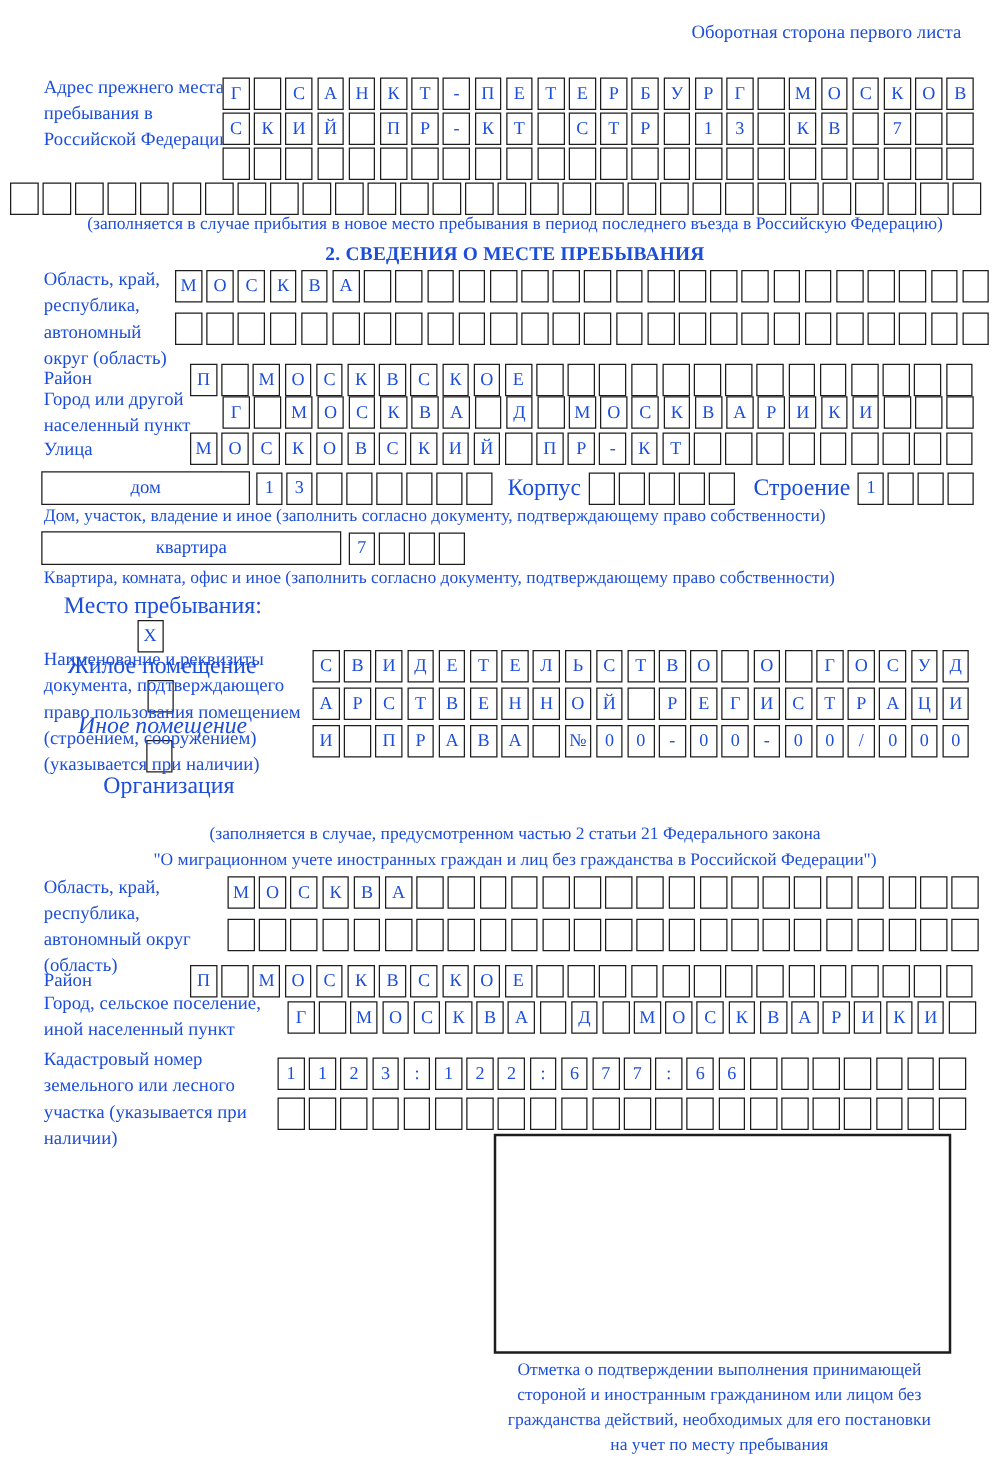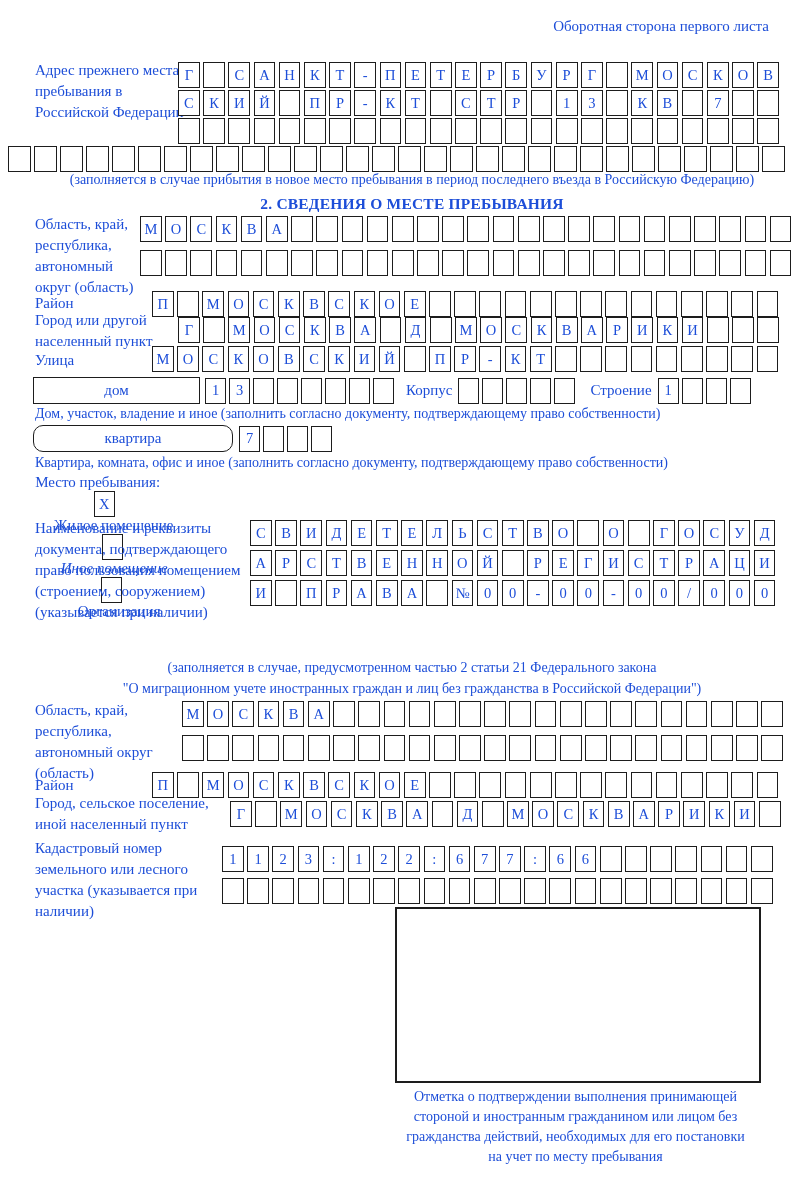--- a/index.html
+++ b/index.html
@@ -26,21 +26,21 @@
   .typebox {
     border:1.5px solid #1d1d1d; height:27px; box-sizing:border-box;
     display:flex; align-items:center; justify-content:center; font-size:15px;
     background:#fff; flex:none;
   }
   .checkbox {
     width:21px; height:26px; border:1.5px solid #1d1d1d; box-sizing:border-box;
     display:flex; align-items:center; justify-content:center; font-size:14.5px;
     background:#fff; flex:none;
   }
-  .inline-label { font-size:15px; white-space:nowrap; }
+  .inline-label { font-size:19px; white-space:nowrap; }
   .flexrow { position:absolute; display:flex; align-items:center; }
   .stampbox { position:absolute; border:2px solid #1d1d1d; background:#fff; }
   .stampcaption { font-size:14px; line-height:20px; text-align:center; }
 </style>
 </head>
 <body>
 
 <div class="page">
 
   <div class="abs caption" style="top:18px; right:55px; font-size:15px;">Оборотная сторона первого листа</div>
@@ -328,21 +328,21 @@
     <div class="boxrow-inline housegrid" style="margin-left:6px;">
         <span class="cbox">1</span>
         <span class="cbox"></span>
         <span class="cbox"></span>
         <span class="cbox"></span>
       </div>
   </div>
   <div class="abs caption" style="left:35px; top:406px;">Дом, участок, владение и иное (заполнить согласно документу, подтверждающему право собственности)</div>
 
   <div class="flexrow" style="left:33px; top:425px;">
-    <div class="typebox" style="width:200px;border-radius:10px;">квартира</div>
+    <div class="typebox" style="width:240px;">квартира</div>
     <div class="boxrow-inline housegrid" style="margin-left:6px;">
         <span class="cbox">7</span>
         <span class="cbox"></span>
         <span class="cbox"></span>
         <span class="cbox"></span>
       </div>
   </div>
   <div class="abs caption" style="left:35px; top:455px;">Квартира, комната, офис и иное (заполнить согласно документу, подтверждающему право собственности)</div>
 
   <div class="flexrow" style="left:35px; top:474px;flex-direction:column;">

